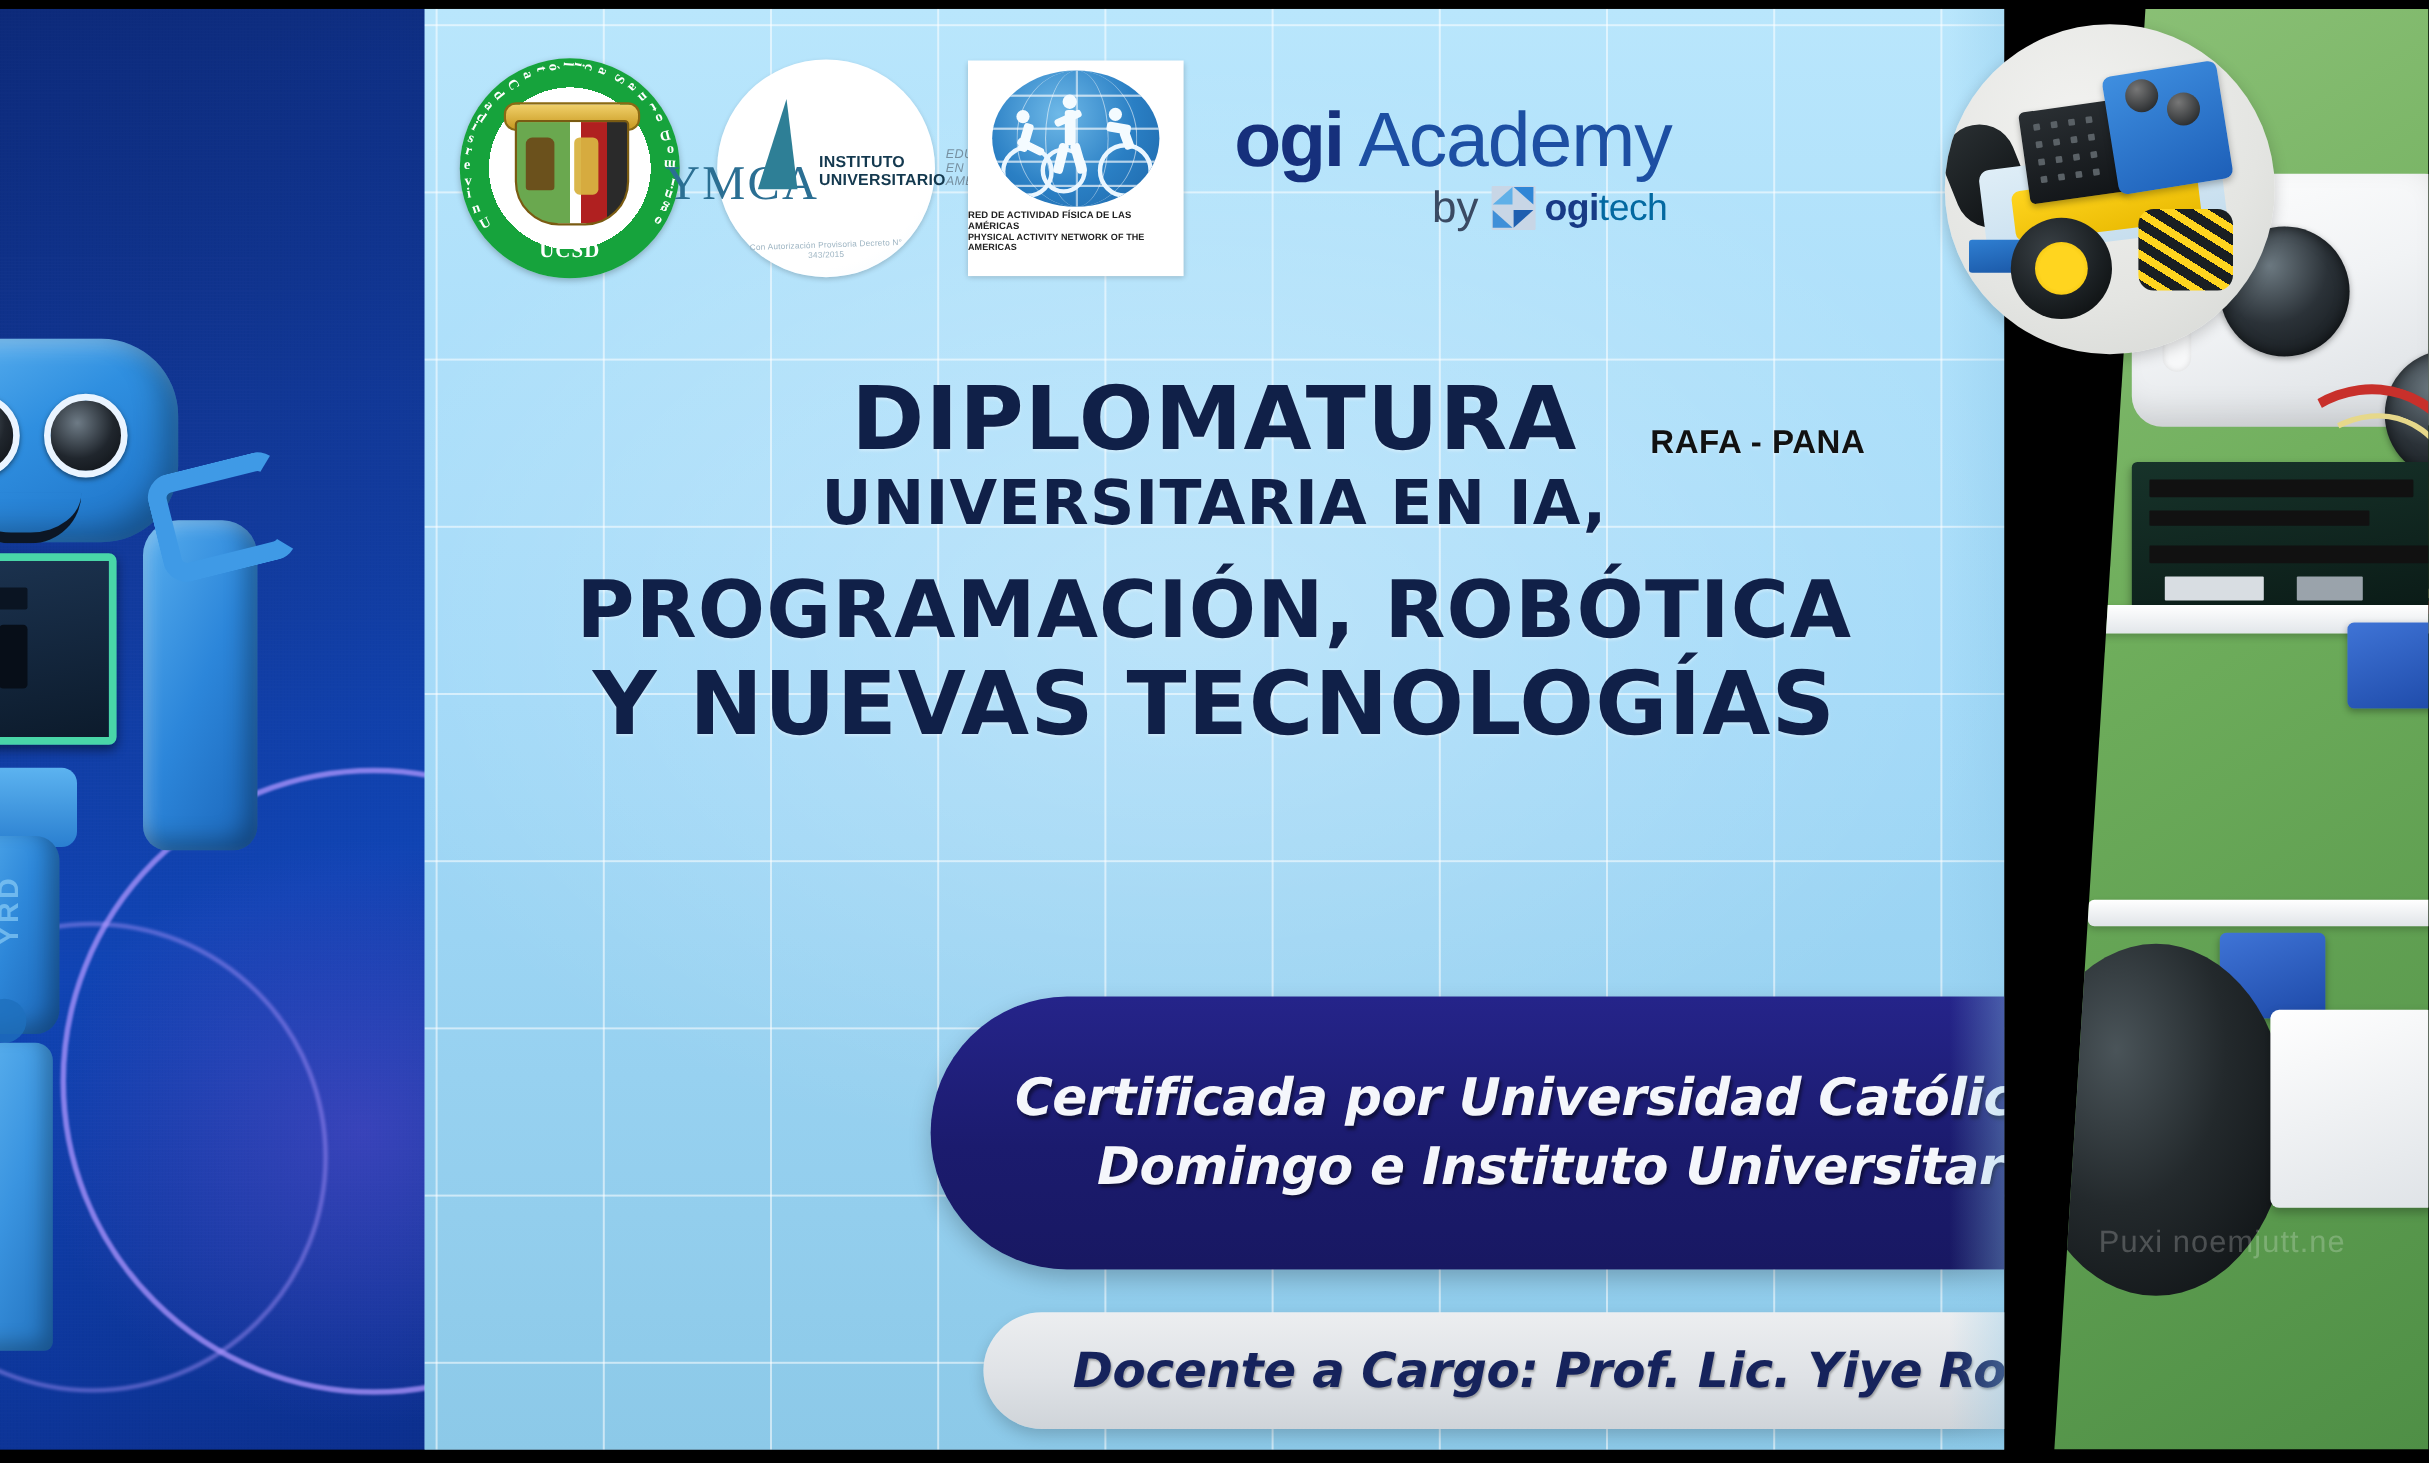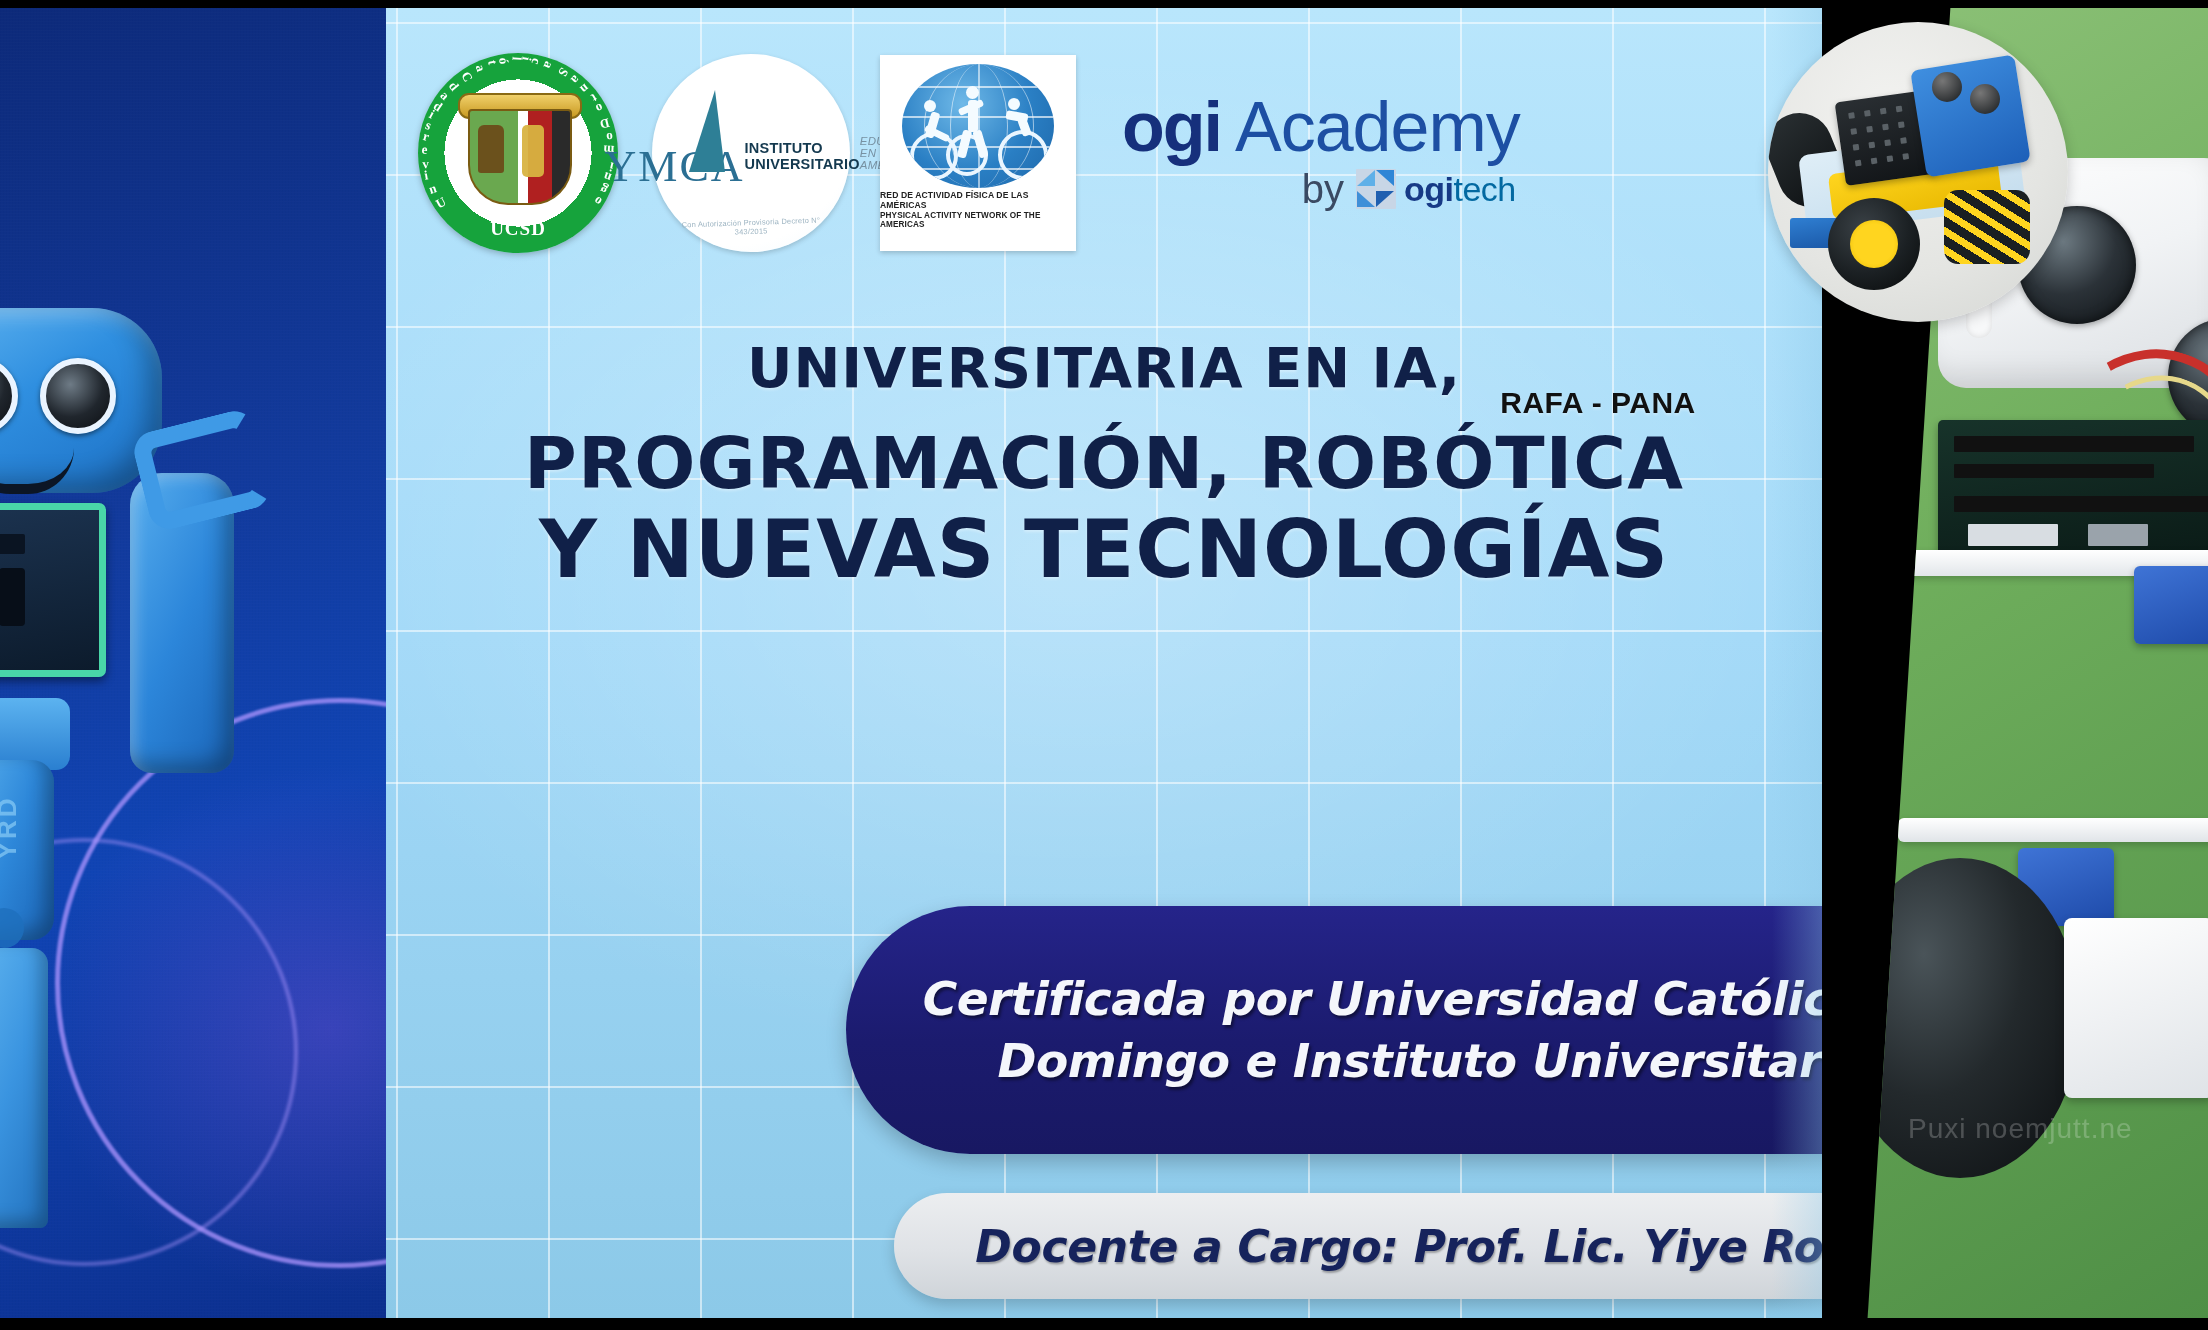--- a/index.html
+++ b/index.html
@@ -368,20 +368,21 @@
             <i style="border-width:0 0 16px 18px;border-color:transparent transparent #5fb0e8 transparent;left:1px;top:1px;"></i>
             <i style="border-width:16px 0 0 18px;border-color:transparent transparent transparent #3f8fd8;left:1px;top:22px;"></i>
           </span>
           <span class="t-bold">ogi</span>
           <span class="t-light">tech</span>
         </div>
       </div>
     </div>
 
     <div class="title">
+      <div class="l1">DIPLOMATURA</div>
       <div class="l2">UNIVERSITARIA EN IA,</div>
       <div class="l3">PROGRAMACIÓN, ROBÓTICA</div>
       <div class="l4">Y NUEVAS TECNOLOGÍAS</div>
     </div>
 
     <div class="pill-navy">
       <div class="ln">Certificada por Universidad Católica de Santo</div>
       <div class="ln">Domingo e Instituto Universitario YMCA</div>
     </div>
 

